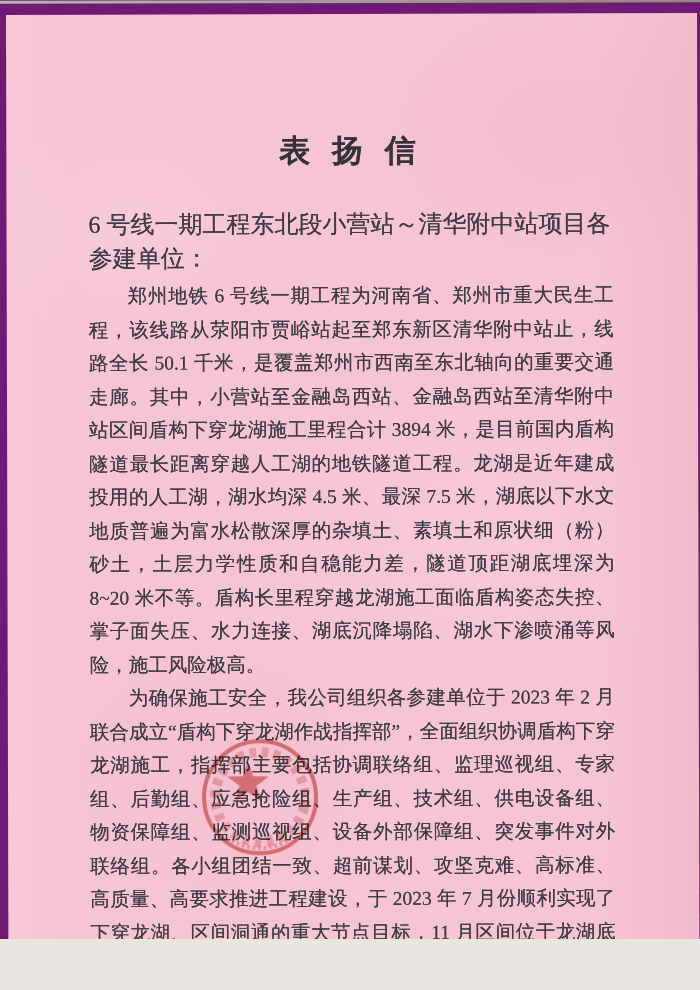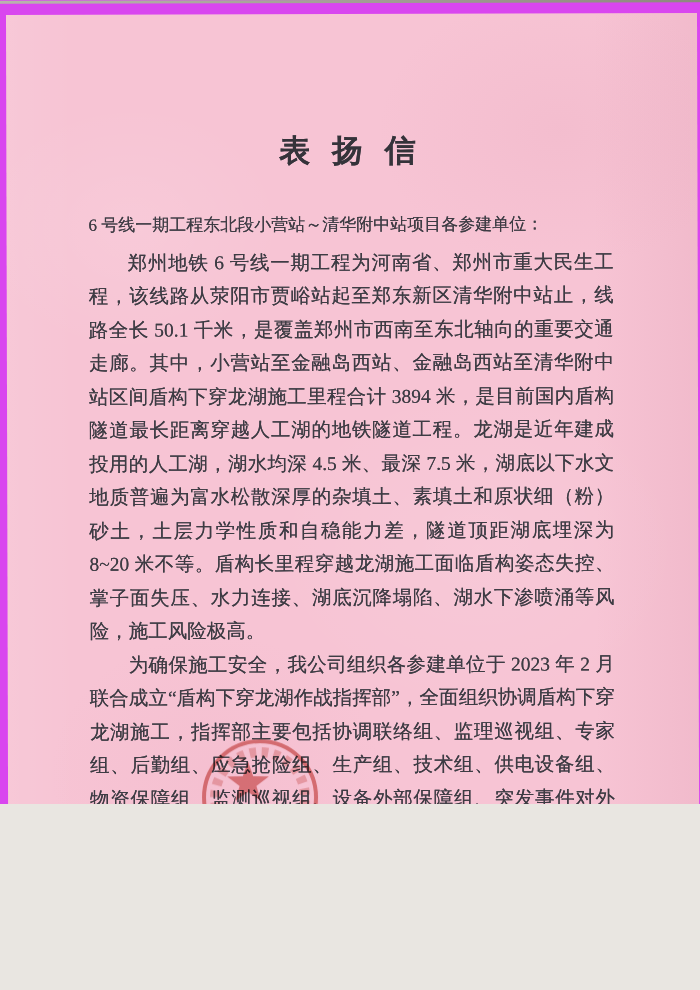--- a/index.html
+++ b/index.html
@@ -6,22 +6,22 @@
     margin: 0; padding: 0;
   }
   body {
     width: 700px; height: 990px;
     background: #e9e6e1;
     font-family: "Liberation Serif", "DejaVu Serif", serif;
     overflow: hidden;
   }
   .scan {
     position: relative;
-    width: 700px; height: 804px;
-    background: #d946ef;
+    width: 700px; height: 939px;
+    background: #701a75;
     overflow: hidden;
   }
   .scan-top-line {
     position: absolute; top: 0; left: 0;
     width: 100%; height: 3px;
     background: linear-gradient(90deg, #b9b4ac, #8e887f);
     transform: rotate(-0.12deg);
   }
   .paper {
     position: absolute;
@@ -45,21 +45,21 @@
   .title {
     margin: 0 0 30px 0;
     text-align: center;
     font-size: 31px;
     font-weight: 700;
     letter-spacing: 7px;
     color: #35333a;
     text-shadow: 0 0 0.6px #4a4750;
   }
   .salutation {
-    font-size: 17px;
+    font-size: 24px;
     line-height: 33.5px;
     color: #3e3c44;
     text-shadow: 0 0 0.5px #4a4750;
     margin-top: 36px;
   }
   .body-para {
     margin: 4px 0 0 0;
     text-indent: 2em;
     font-size: 19.5px;
     line-height: 33.5px;

